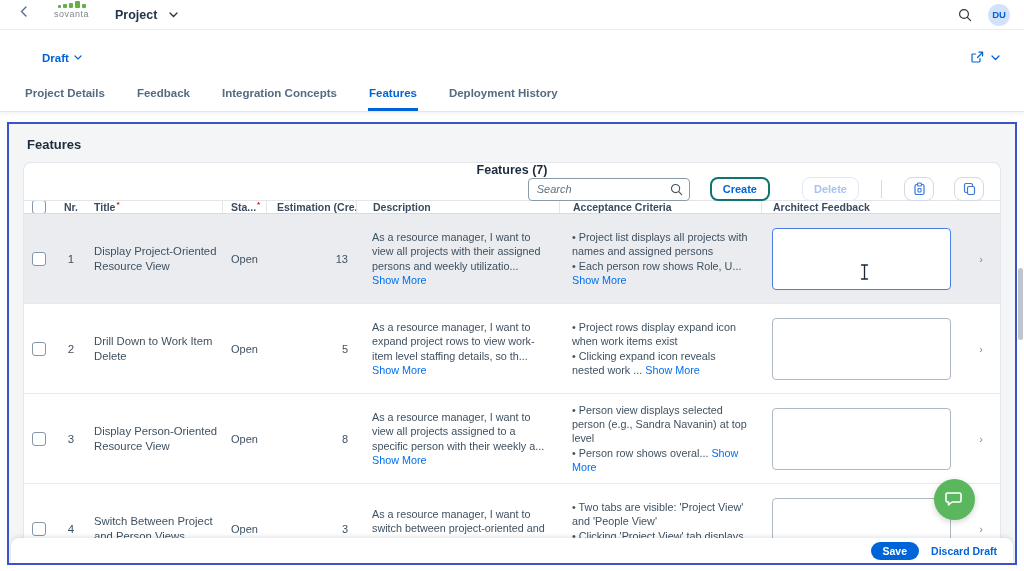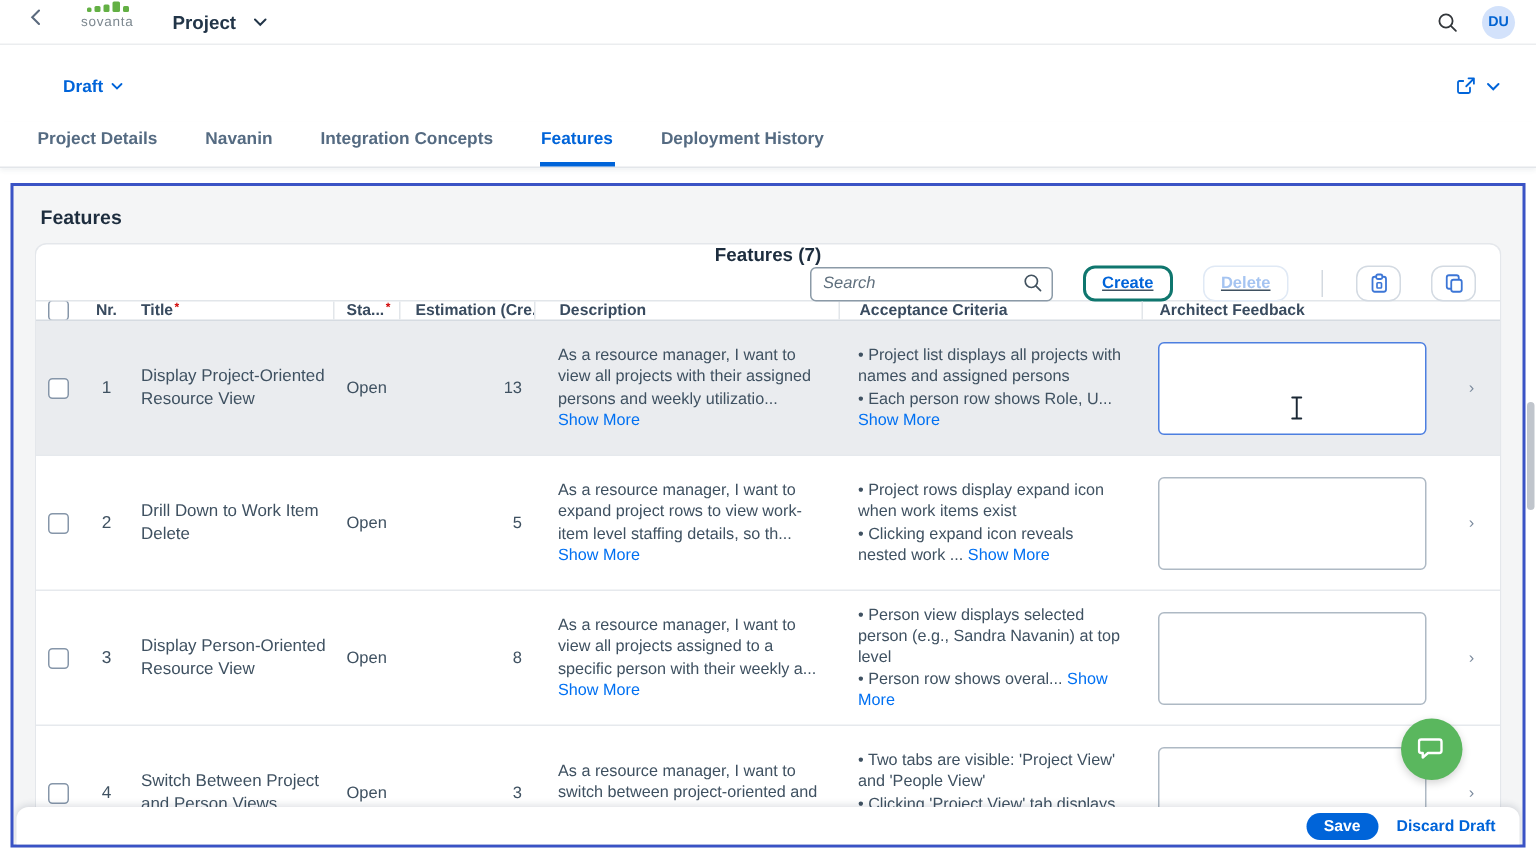--- a/index.html
+++ b/index.html
@@ -46,32 +46,32 @@
   
   .content { position:absolute; left:7px; right:7px; top:122px; height:443px;
     border:2px solid #3a53c5; background:#f4f5f6; overflow:hidden; }
   .section-title { font-size:13px; font-weight:700; color:#1d2d3e; padding:13px 18px 10px 18px; }
 
   .card { margin:0 14px; background:#fff; border:1px solid #e4e7eb; border-bottom:none;
     border-radius:8px 8px 0 0; height:calc(100% - 40px); overflow:hidden; }
 
   .toolbar { height:37px; display:flex; align-items:center; padding:0 16px 0 16px;flex-direction:column; }
   .tbl-title { font-size:12.5px; font-weight:700; color:#1d2d3e; }
-  .tb-right { margin-left:auto; display:flex; align-items:center; gap:20px;text-decoration:underline; }
+  .tb-right { margin-left:auto; display:flex; align-items:center; gap:20px; }
   .search-box { position:relative; width:162px; }
   .search-box input { width:100%; height:23px; border:1px solid #8b9aa7; border-radius:4px;
     font-size:11px; font-style:italic; color:#45535f; padding:0 26px 0 8px; outline:none;
     font-family:"Liberation Sans", sans-serif; background:#fff; }
   .search-box input::placeholder { color:#60707e; font-style:italic; }
   .search-box .mag { position:absolute; right:7px; top:4px; color:#42525f; }
   .btn { height:24px; border-radius:8px; background:#fff; font-size:11px; font-weight:700;
     padding:0 11px; display:flex; align-items:center; cursor:pointer;
     font-family:"Liberation Sans", sans-serif; }
   .btn.create { color:#0064d9; border:2px solid #0f766e; }
-  .btn.delete { color:#a5c4f1; border:1px solid #e0e9f5; cursor:default; }
+  .btn.delete { color:#a5c4f1; border:1px solid #e0e9f5; cursor:default;margin-left:12px; }
   .tb-sep { width:1px; height:18px; background:#d3d9e0; margin:0 2px; }
   .icon-btn { width:30px; height:24px; border:1px solid #d3dae2; border-radius:8px; background:#fff;
     display:flex; align-items:center; justify-content:center; color:#3c76d6; cursor:pointer; }
 
   
   .grid { display:grid; grid-template-columns:30px 34px 134px 44px 90px 203px 202px 201px 1fr; }
   .thead { height:14px; background:#fff; border-top:1px solid #e2e6ea; border-bottom:1px solid #d6dbe1; }
   .thead .hc { display:flex; align-items:center; font-size:10.5px; font-weight:700; color:#394b5f;
     overflow:hidden; white-space:nowrap; }
   .hc.sep { border-left:1px solid #e2e6ea; }
@@ -165,21 +165,21 @@
         </svg>
     </span>
     <svg width="9" height="6" viewBox="0 0 9 6">
         <path d="M1 1 L4.5 4.5 L8 1" stroke="#0064d9" stroke-width="1.3" fill="none" stroke-linecap="round"></path>
       </svg>
   </span>
 </div>
 
 <div class="tabs">
   <div class="tab">Project Details</div>
-  <div class="tab">Navanin</div>
+  <div class="tab">Feedback</div>
   <div class="tab">Integration Concepts</div>
   <div class="tab active">Features</div>
   <div class="tab">Deployment History</div>
 </div>
 
 <div class="content">
   <div class="section-title">Features</div>
 
   <div class="card">
 

